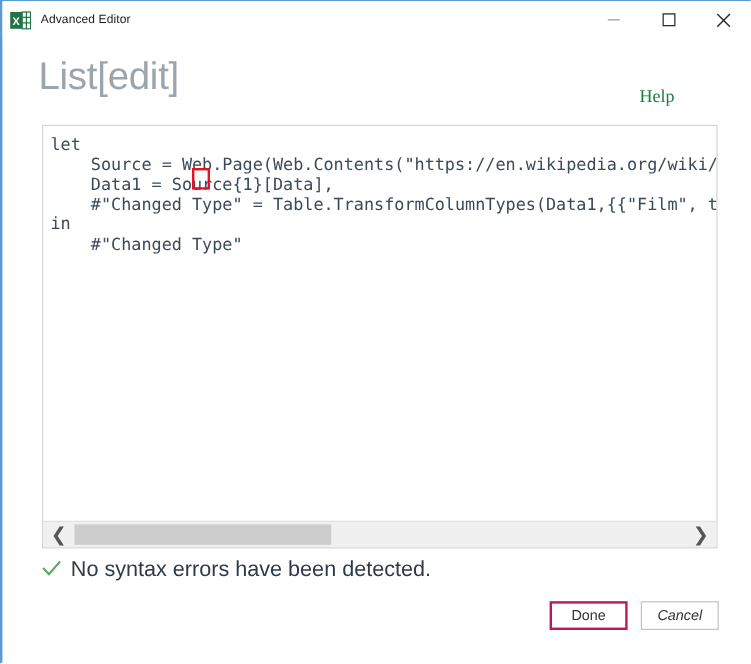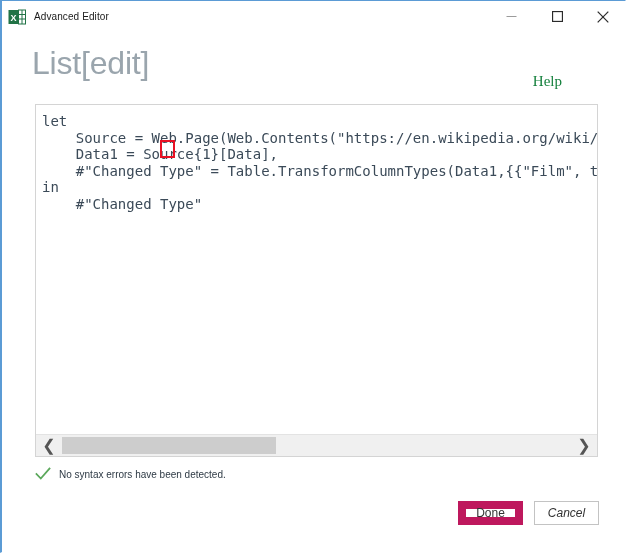--- a/index.html
+++ b/index.html
@@ -186,21 +186,21 @@
     align-items: center;
     height: 20px;
   }
   .check-icon {
     width: 16px;
     height: 16px;
     margin-right: 8px;
     flex: 0 0 auto;
   }
   .status-text {
-    font-size: 10px;
+    font-size: 18px;
     color: #2e3a45;
     font-family: "Liberation Sans", sans-serif;
   }
 
   
   .footer {
     position: absolute;
     right: 26px; top: 500px;
     display: flex;
     gap: 11px;
@@ -213,21 +213,21 @@
     font-family: "Liberation Sans", sans-serif;
     background: #ffffff;
     color: #333333;
     cursor: default;
     display: flex;
     align-items: center;
     justify-content: center;
     padding: 0;
   }
   .btn-primary {
-    border: 8px solid #be185d;
+    border: 2px solid #be185d;
   }
   .btn-secondary {
     border: 1px solid #c3c3c3;
     font-style: italic;
   }
 </style>
 </head>
 <body>
 
 <div class="window">

